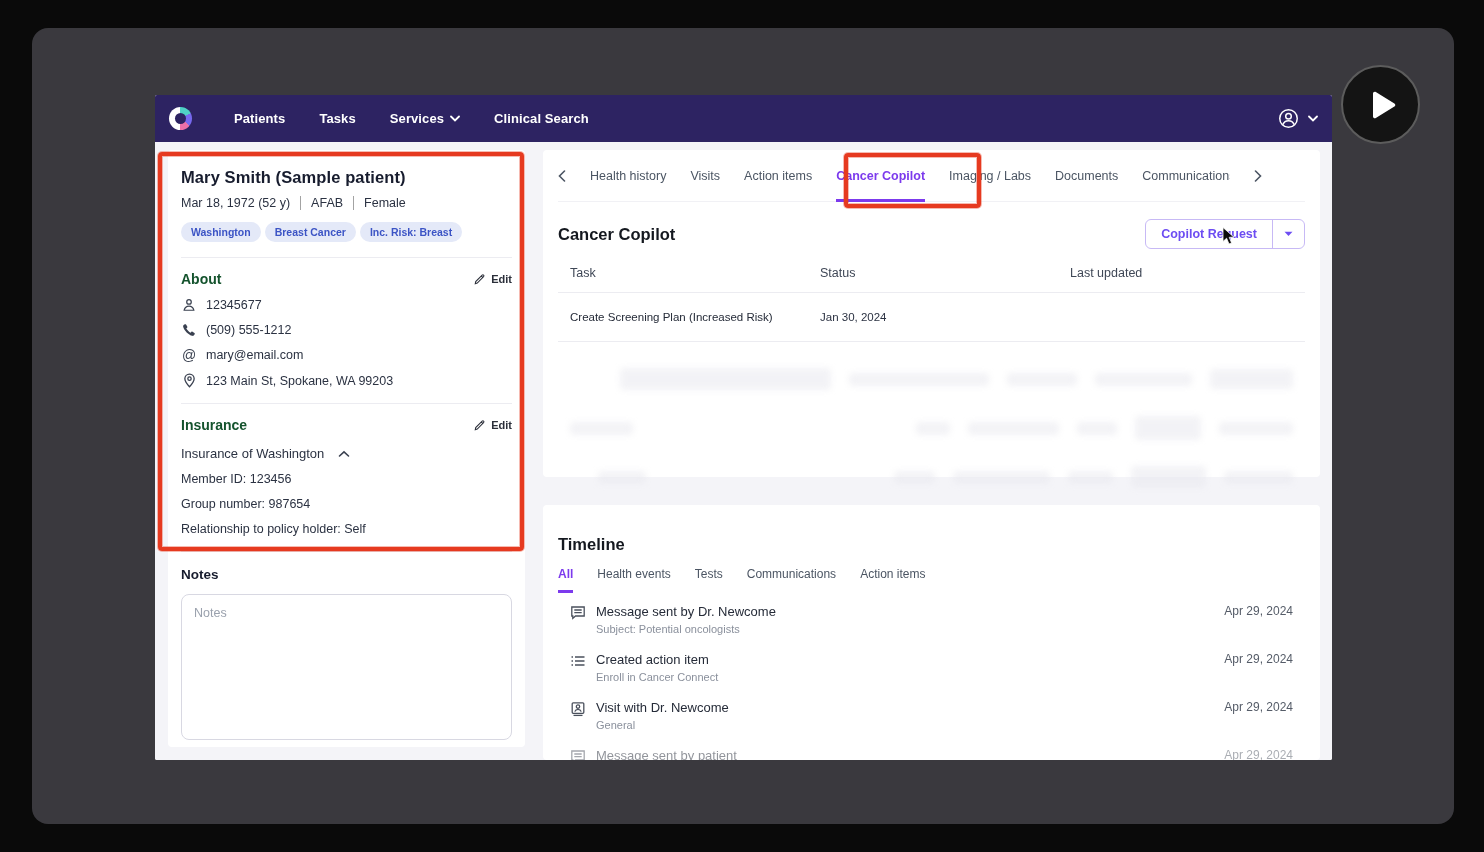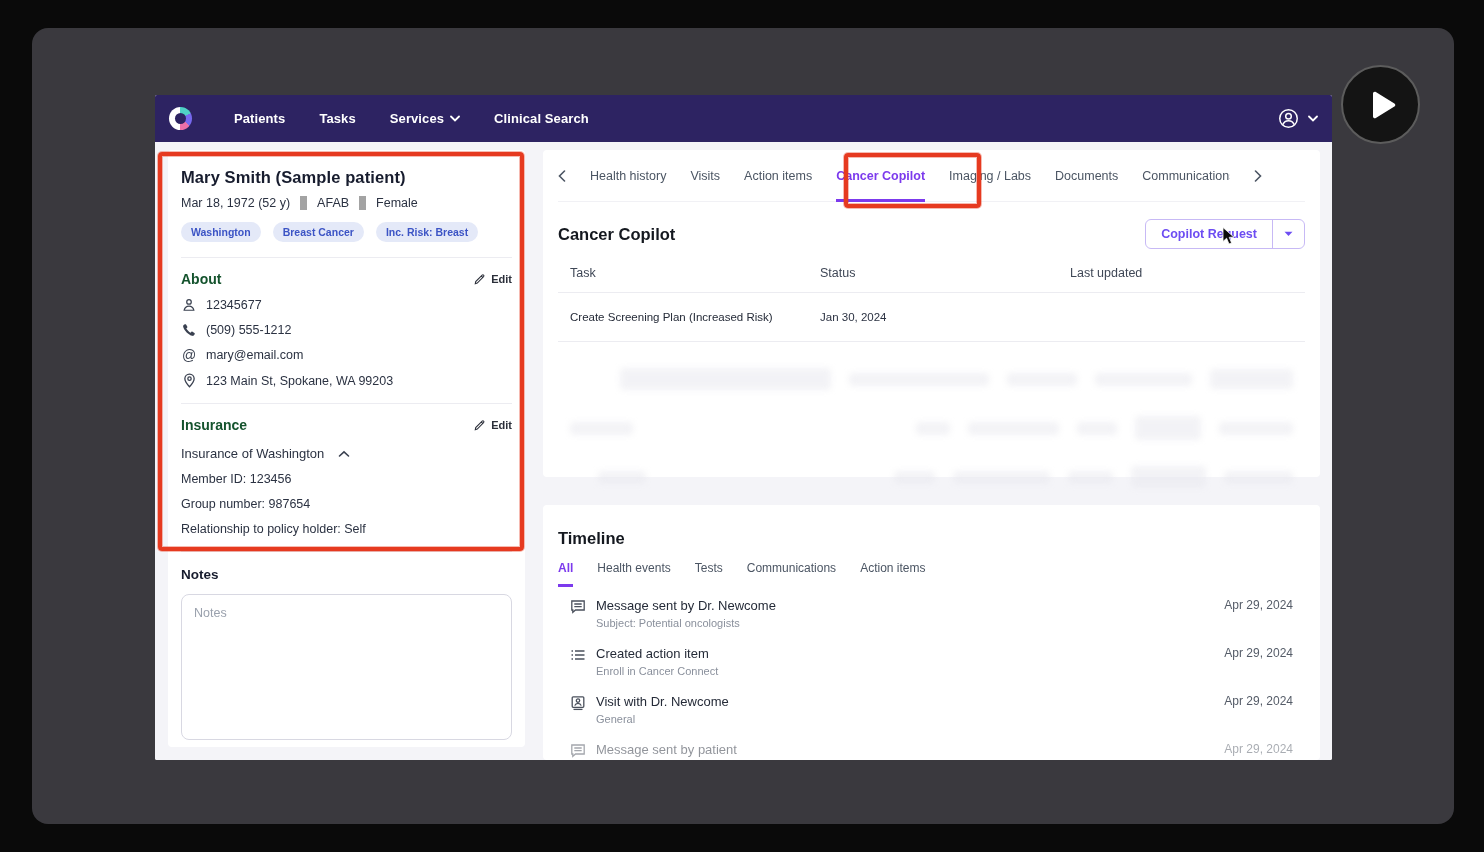--- a/index.html
+++ b/index.html
@@ -28,22 +28,22 @@
 
   
   .content { position:relative; height:618px; background:#f4f4f8; }
 
   
   .sidebar { position:absolute; left:13px; top:8px; width:357px; height:597px; background:#fff; border-radius:4px; padding:18px 13px 14px 13px; }
   .p-name { font-size:16.5px; font-weight:700; color:#171c2e; letter-spacing:.1px; }
   .demo-row { display:flex; align-items:center; margin-top:9px; font-size:12.5px; color:#2b3242; }
   .demo-row span { padding:0 10px; }
   .demo-row span:first-child { padding-left:0; }
-  .demo-row span + span { border-left:7px solid #a3a3a3; }
-  .badges { display:flex; gap:12px; margin-top:12px; }
+  .demo-row span + span { border-left:1px solid #a3a3a3; }
+  .badges { display:flex; gap:4px; margin-top:12px; }
   .pill { background:#e4e9f8; color:#3c54c5; font-size:10.5px; font-weight:700; padding:4px 10px; border-radius:10px; white-space:nowrap; }
   .sb-divider { border:none; border-top:1px solid #ececf1; margin:15px 0 13px 0; }
   .sec-head { display:flex; align-items:center; justify-content:space-between; }
   .sec-title { font-size:14px; font-weight:700; color:#14532d; }
   .edit-btn { display:flex; align-items:center; gap:5px; font-size:11px; font-weight:600; color:#2b2f3a; cursor:pointer; }
   .info-row { display:flex; align-items:center; gap:9px; margin-top:11px; font-size:12.5px; color:#2b3242; }
   .info-row .ico { width:16px; display:flex; justify-content:center; color:#3a4150; }
   .at-glyph { font-size:14px; font-weight:400; color:#3a4150; line-height:1; }
   .ins-provider { display:flex; align-items:center; gap:14px; margin-top:13px; font-size:13px; color:#2b3242; cursor:pointer; }
   .detail { font-size:12.5px; color:#2b3242; margin-top:11px; }
@@ -76,21 +76,21 @@
   .tbl-head { height:40px; font-size:12.5px; color:#3f4756; border-bottom:1px solid #ececf1; margin-top:4px; }
   .tbl-row { height:49px; font-size:11.5px; color:#252b38; border-bottom:1px solid #ececf1; }
   .status-pill { display:inline-block; background:#2f80ed; color:#fff; font-size:11px; font-weight:600; padding:4.5px 13px; border-radius:12px; }
   .tbl-date { font-size:11.5px; color:#2b3242; }
 
   
   .ghost-row { display:flex; align-items:center; gap:18px; margin-top:26px; padding:0 12px; filter:blur(3px); opacity:.55; }
   .ghost-row i { display:block; height:13px; background:#e9e9ef; border-radius:4px; }
 
   
-  .tl-title { font-size:16.5px; font-weight:700; color:#14181f; margin-top:24px; }
+  .tl-title { font-size:16.5px; font-weight:700; color:#14181f; margin-top:30px; }
   .tl-tabs { display:flex; gap:24px; margin-top:13px; }
   .tl-tab { font-size:12px; color:#4b5563; padding-bottom:9px; border-bottom:3px solid transparent; cursor:pointer; }
   .tl-tab.active { color:#7c3aed; font-weight:700; border-bottom-color:#7c3aed; }
   .tl-entries { margin-top:6px; }
   .tl-entry { display:flex; align-items:flex-start; gap:10px; padding:5px 12px 12px 12px; }
   .tl-entry .tl-ico { color:#4a505c; margin-top:1px; }
   .tl-texts { flex:1; }
   .tl-entry-title { font-size:13px; color:#252b38; }
   .tl-entry-sub { font-size:11px; color:#8a909c; margin-top:4px; }
   .tl-date { font-size:12px; color:#555c68; }

